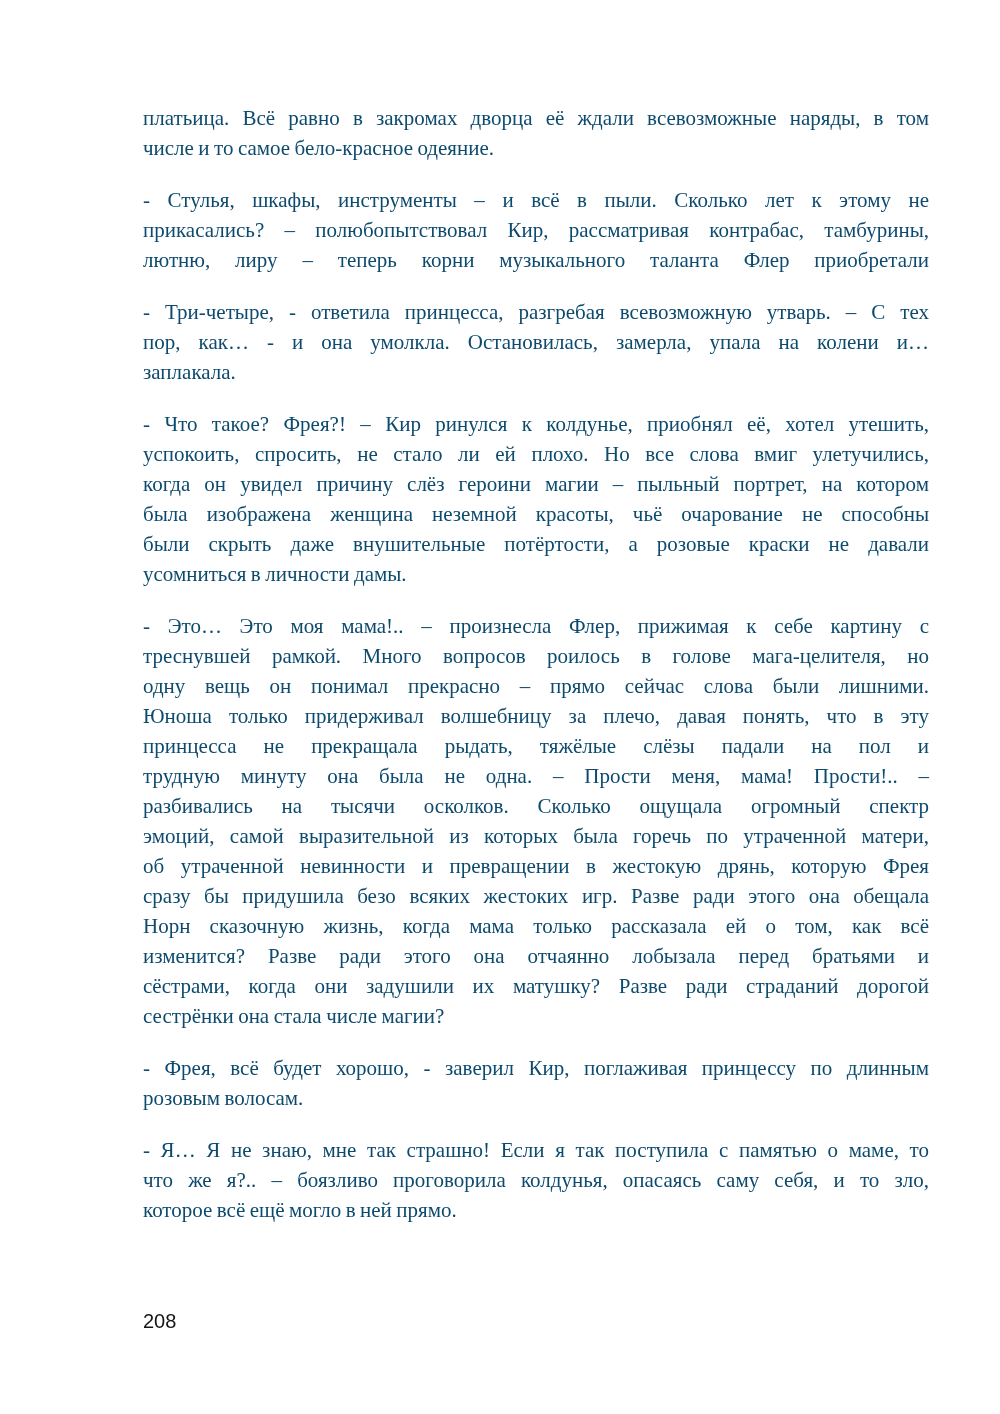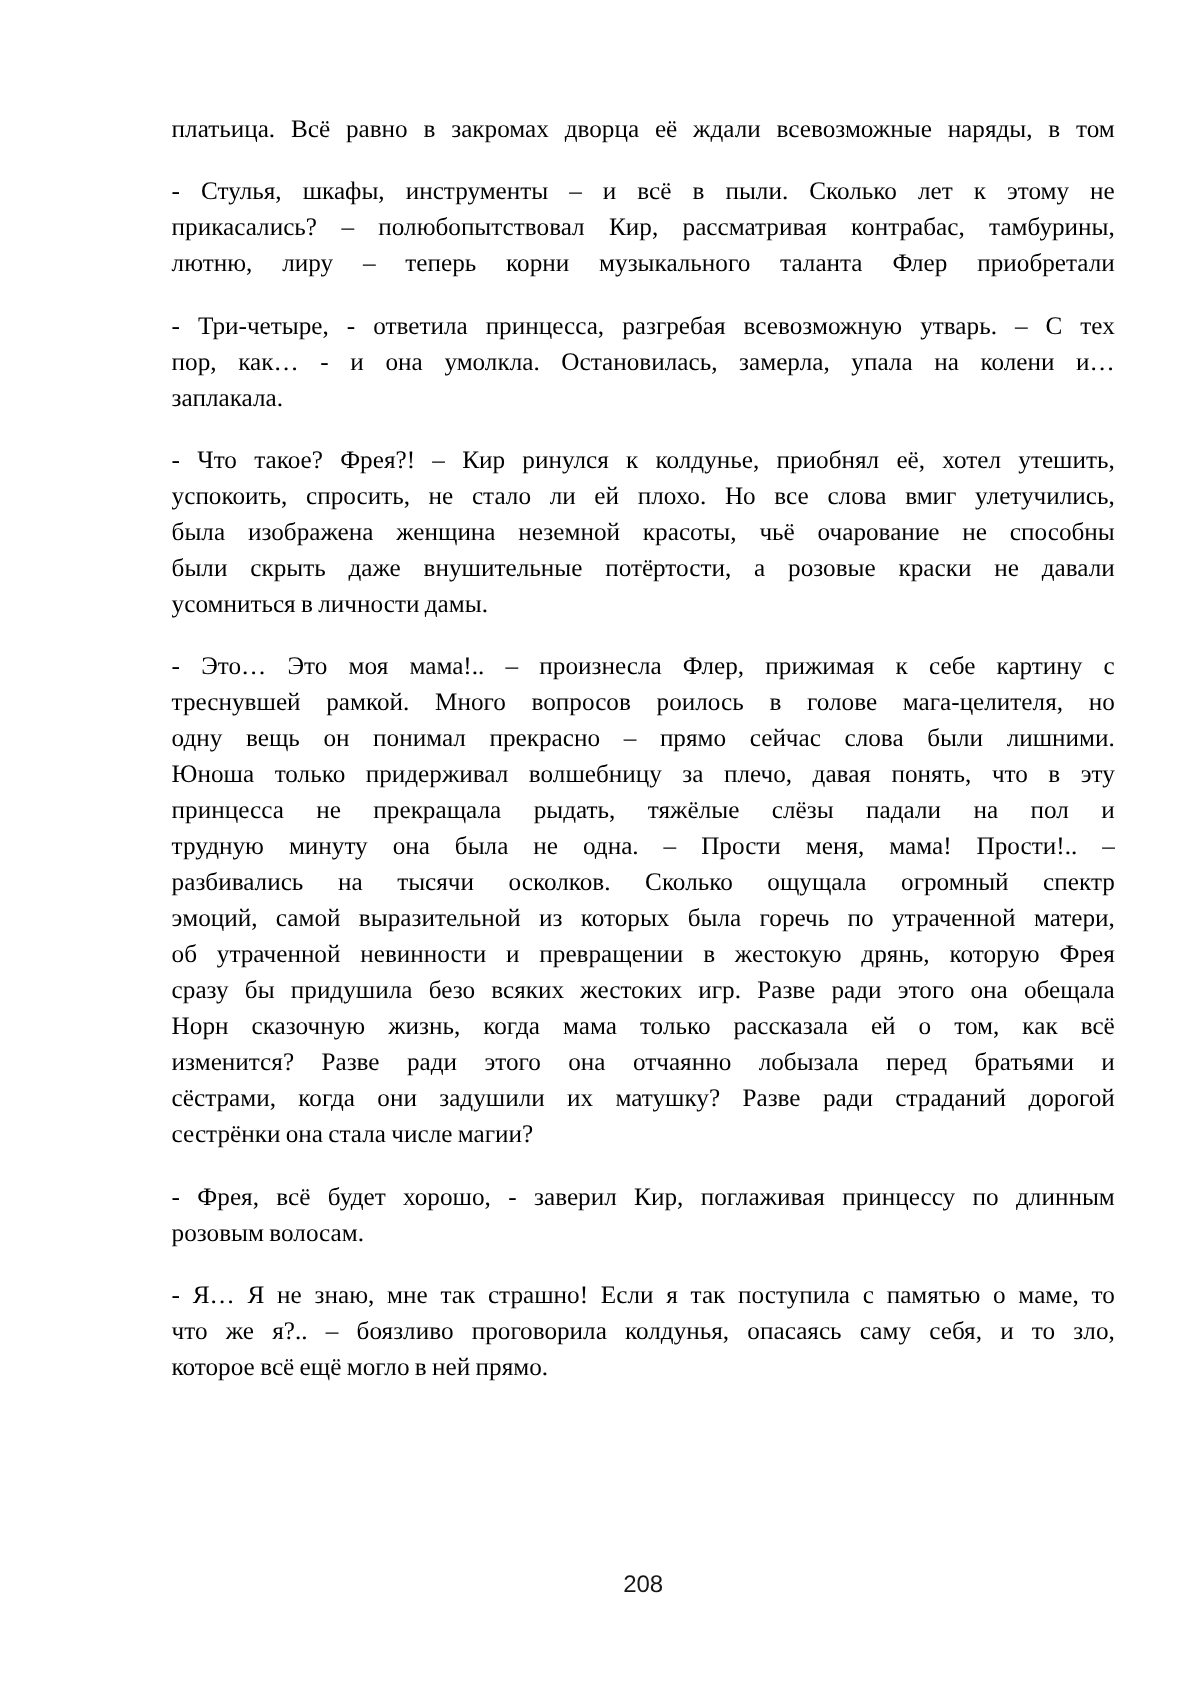--- a/index.html
+++ b/index.html
@@ -11,25 +11,25 @@
     position: relative;
     width: 1000px;
     height: 1414px;
     background: #ffffff;
     overflow: hidden;
     font-family: "Liberation Serif", serif;
   }
   .text-block {
     position: absolute;
     left: 143px;
-    top: 92px;
+    top: 103px;
     width: 786px;
     font-size: 21px;
     line-height: 30px;
-    color: #000000;
+    color: #0c4a6e;
     word-spacing: -0.8px;
   }
   .para {
     margin: 0 0 22px 0;
   }
   .para:last-child {
     margin-bottom: 12px;
   }
   .line {
     text-align: justify;
@@ -37,48 +37,49 @@
   }
   .line.last {
     text-align: justify;
     text-align-last: left;
   }
   .page-number {
     position: absolute;
     left: 143px;
     top: 1306px;
     width: 786px;
-    text-align: center;
     font-family: "Liberation Sans", sans-serif;
     font-size: 20px;
     line-height: 30px;
     color: #161616;
   }
 </style>
 </head>
 <body>
 
 <div class="page">
   <div class="text-block">
       <div class="para">
         <div class="line">платьица. Всё равно в закромах дворца её ждали всевозможные наряды, в том</div>
+        <div class="line last">числе и то самое бело-красное одеяние.</div>
       </div>
       <div class="para">
         <div class="line">- Стулья, шкафы, инструменты – и всё в пыли. Сколько лет к этому не</div>
         <div class="line">прикасались? – полюбопытствовал Кир, рассматривая контрабас, тамбурины,</div>
         <div class="line">лютню, лиру – теперь корни музыкального таланта Флер приобретали</div>
       </div>
       <div class="para">
         <div class="line">- Три-четыре, - ответила принцесса, разгребая всевозможную утварь. – С тех</div>
         <div class="line">пор, как… - и она умолкла. Остановилась, замерла, упала на колени и…</div>
         <div class="line last">заплакала.</div>
       </div>
       <div class="para">
         <div class="line">- Что такое? Фрея?! – Кир ринулся к колдунье, приобнял её, хотел утешить,</div>
         <div class="line">успокоить, спросить, не стало ли ей плохо. Но все слова вмиг улетучились,</div>
+        <div class="line">когда он увидел причину слёз героини магии – пыльный портрет, на котором</div>
         <div class="line">была изображена женщина неземной красоты, чьё очарование не способны</div>
         <div class="line">были скрыть даже внушительные потёртости, а розовые краски не давали</div>
         <div class="line last">усомниться в личности дамы.</div>
       </div>
       <div class="para">
         <div class="line">- Это… Это моя мама!.. – произнесла Флер, прижимая к себе картину с</div>
         <div class="line">треснувшей рамкой. Много вопросов роилось в голове мага-целителя, но</div>
         <div class="line">одну вещь он понимал прекрасно – прямо сейчас слова были лишними.</div>
         <div class="line">Юноша только придерживал волшебницу за плечо, давая понять, что в эту</div>
         <div class="line">принцесса не прекращала рыдать, тяжёлые слёзы падали на пол и</div>

